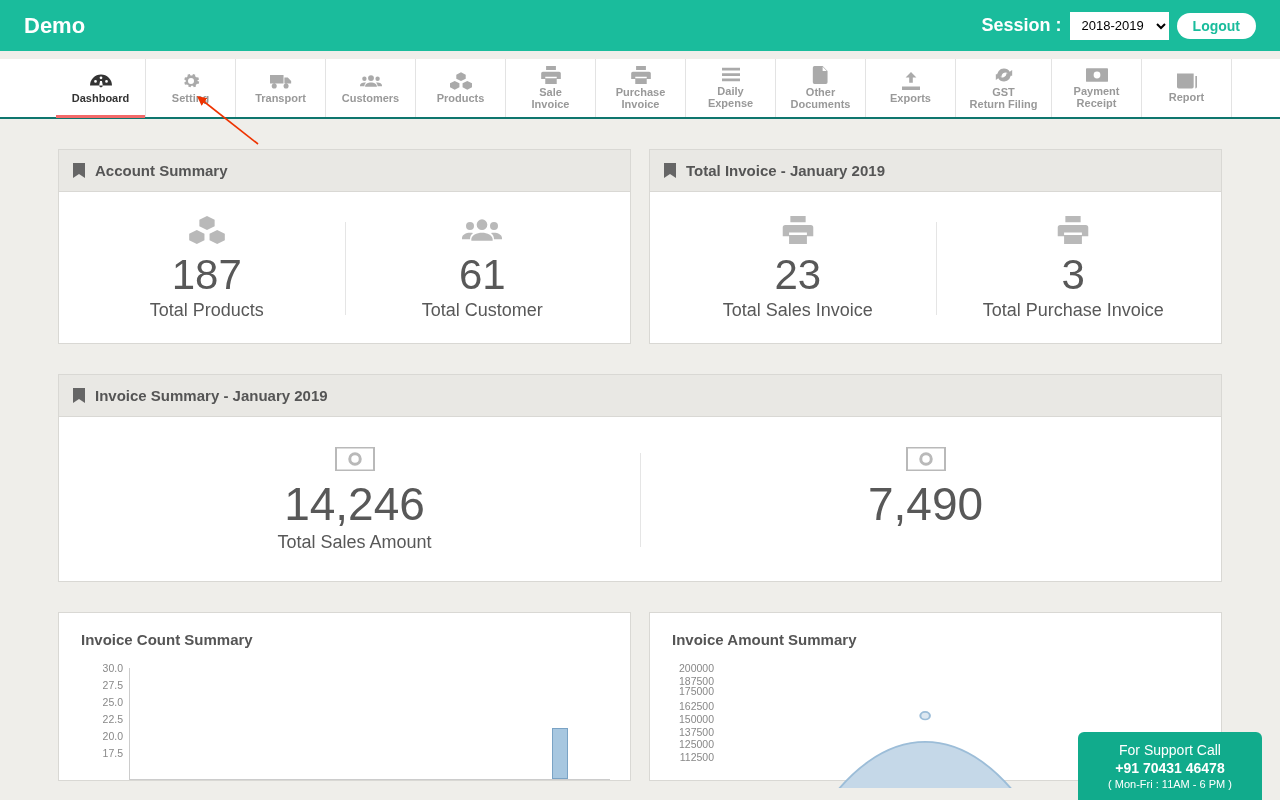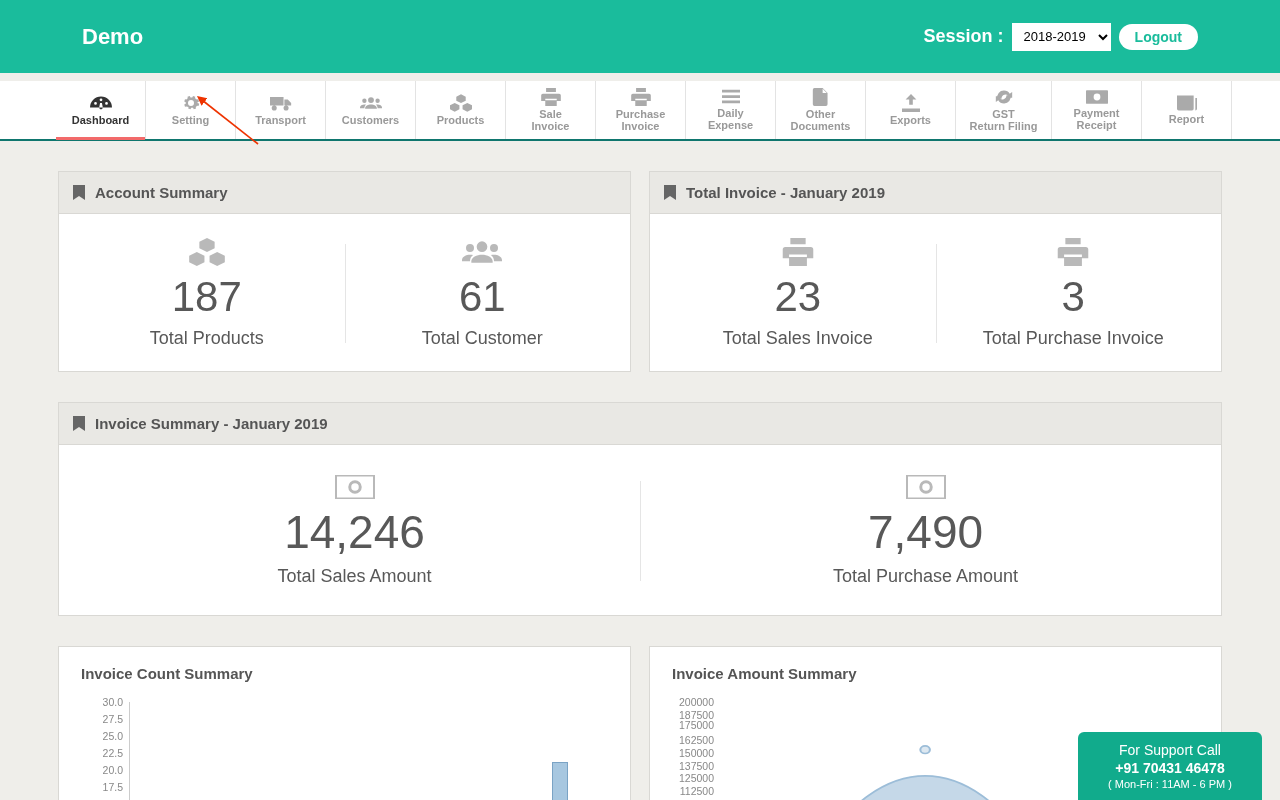--- a/index.html
+++ b/index.html
@@ -1,19 +1,19 @@
 <!DOCTYPE html>
 <html><head>
 <meta charset="utf-8">
 <style>
 * { margin:0; padding:0; box-sizing:border-box; }
 body { font-family: "Segoe UI", Arial, sans-serif; background:#efeeea; width:1280px; height:800px; overflow:hidden; color:#444; }
 
 
-.topbar { background:#1abc9c; height:73px; display:flex; align-items:center; justify-content:space-between; padding:0 82px; }
+.topbar { background:#1abc9c; height:51px; display:flex; align-items:center; justify-content:space-between; padding:0 24px; }
 .brand { color:#fff; font-size:22px; font-weight:700; }
 .top-right { display:flex; align-items:center; gap:8px; }
 .session-label { color:#fff; font-size:18px; font-weight:600; }
 .session-select { height:28px; border:none; padding:0 8px; font-size:13px; background:#fff; }
 .logout-btn { background:#fff; color:#1abc9c; border:none; border-radius:14px; padding:5px 16px; font-size:14px; font-weight:600; cursor:pointer; }
 
 
 .navbar { background:#fff; display:flex; border-bottom:2px solid #0f766e;margin-top:8px; }
 .nav-spacer { width:56px; }
 .nav-item { width:90px; height:58px; display:flex; flex-direction:column; align-items:center; justify-content:center; border-right:1px solid #e3e3e3; cursor:pointer; position:relative; text-align:center; }
@@ -30,21 +30,21 @@
 .panel-header { background:#e9e8e4; padding:12px 14px; display:flex; align-items:center; gap:10px; border-bottom:1px solid #d9d8d4;}
 .panel-header .bookmark-icon { color:#666; }
 .panel-title { font-size:15px; color:#555; font-weight:600; }
 .panel-body { padding:24px 10px 22px 10px; }
 
 .stat-grid { display:flex; }
 .stat { flex:1; text-align:center; position:relative; }
 .stat + .stat::before { content:''; position:absolute; left:0; top:6px; bottom:6px; width:1px; background:#e5e5e5; }
 .stat .stat-icon { color:#b9b9b9; margin-bottom:4px; display:inline-block; }
 .stat-value { font-size:42px; font-weight:400; color:#585858; line-height:1.1; }
-.stat-label { font-size:18px; color:#585858; margin-top:8px; }
+.stat-label { font-size:18px; color:#585858; margin-top:2px; }
 
 .big .stat-value { font-size:46px; }
 .big .stat-label { font-size:18px; }
 
 .chart-row { display:flex; gap:18px; }
 .chart-panel { background:#fff; border:1px solid #d9d8d4; flex:1; }
 .chart-title { padding:18px 22px 12px 22px; font-size:15px; color:#555; font-weight:600; }
 .chart-canvas { position:relative; height:120px; margin:0 12px; }
 
 
@@ -299,21 +299,20 @@
               </svg></span>
           <div class="stat-value">14,246</div>
           <div class="stat-label">Total Sales Amount</div>
         </div>
         <div class="stat">
           <span class="stat-icon"><svg width="40" height="24" viewBox="0 0 26 16">
                 <rect x="0" y="0" width="26" height="16" rx="1" fill="none" stroke="currentColor" stroke-width="2"></rect>
                 <circle cx="13" cy="8" r="3.5" fill="none" stroke="currentColor" stroke-width="2"></circle>
               </svg></span>
           <div class="stat-value">7,490</div>
-          <div class="stat-label">Total Purchase Amount</div>
         </div>
       </div>
     </div>
   </div>
 
   <div class="chart-row">
     <div class="chart-panel">
       <div class="chart-title">Invoice Count Summary</div>
       <div class="chart-canvas">
         <div class="y-axis" id="yaxis1">

